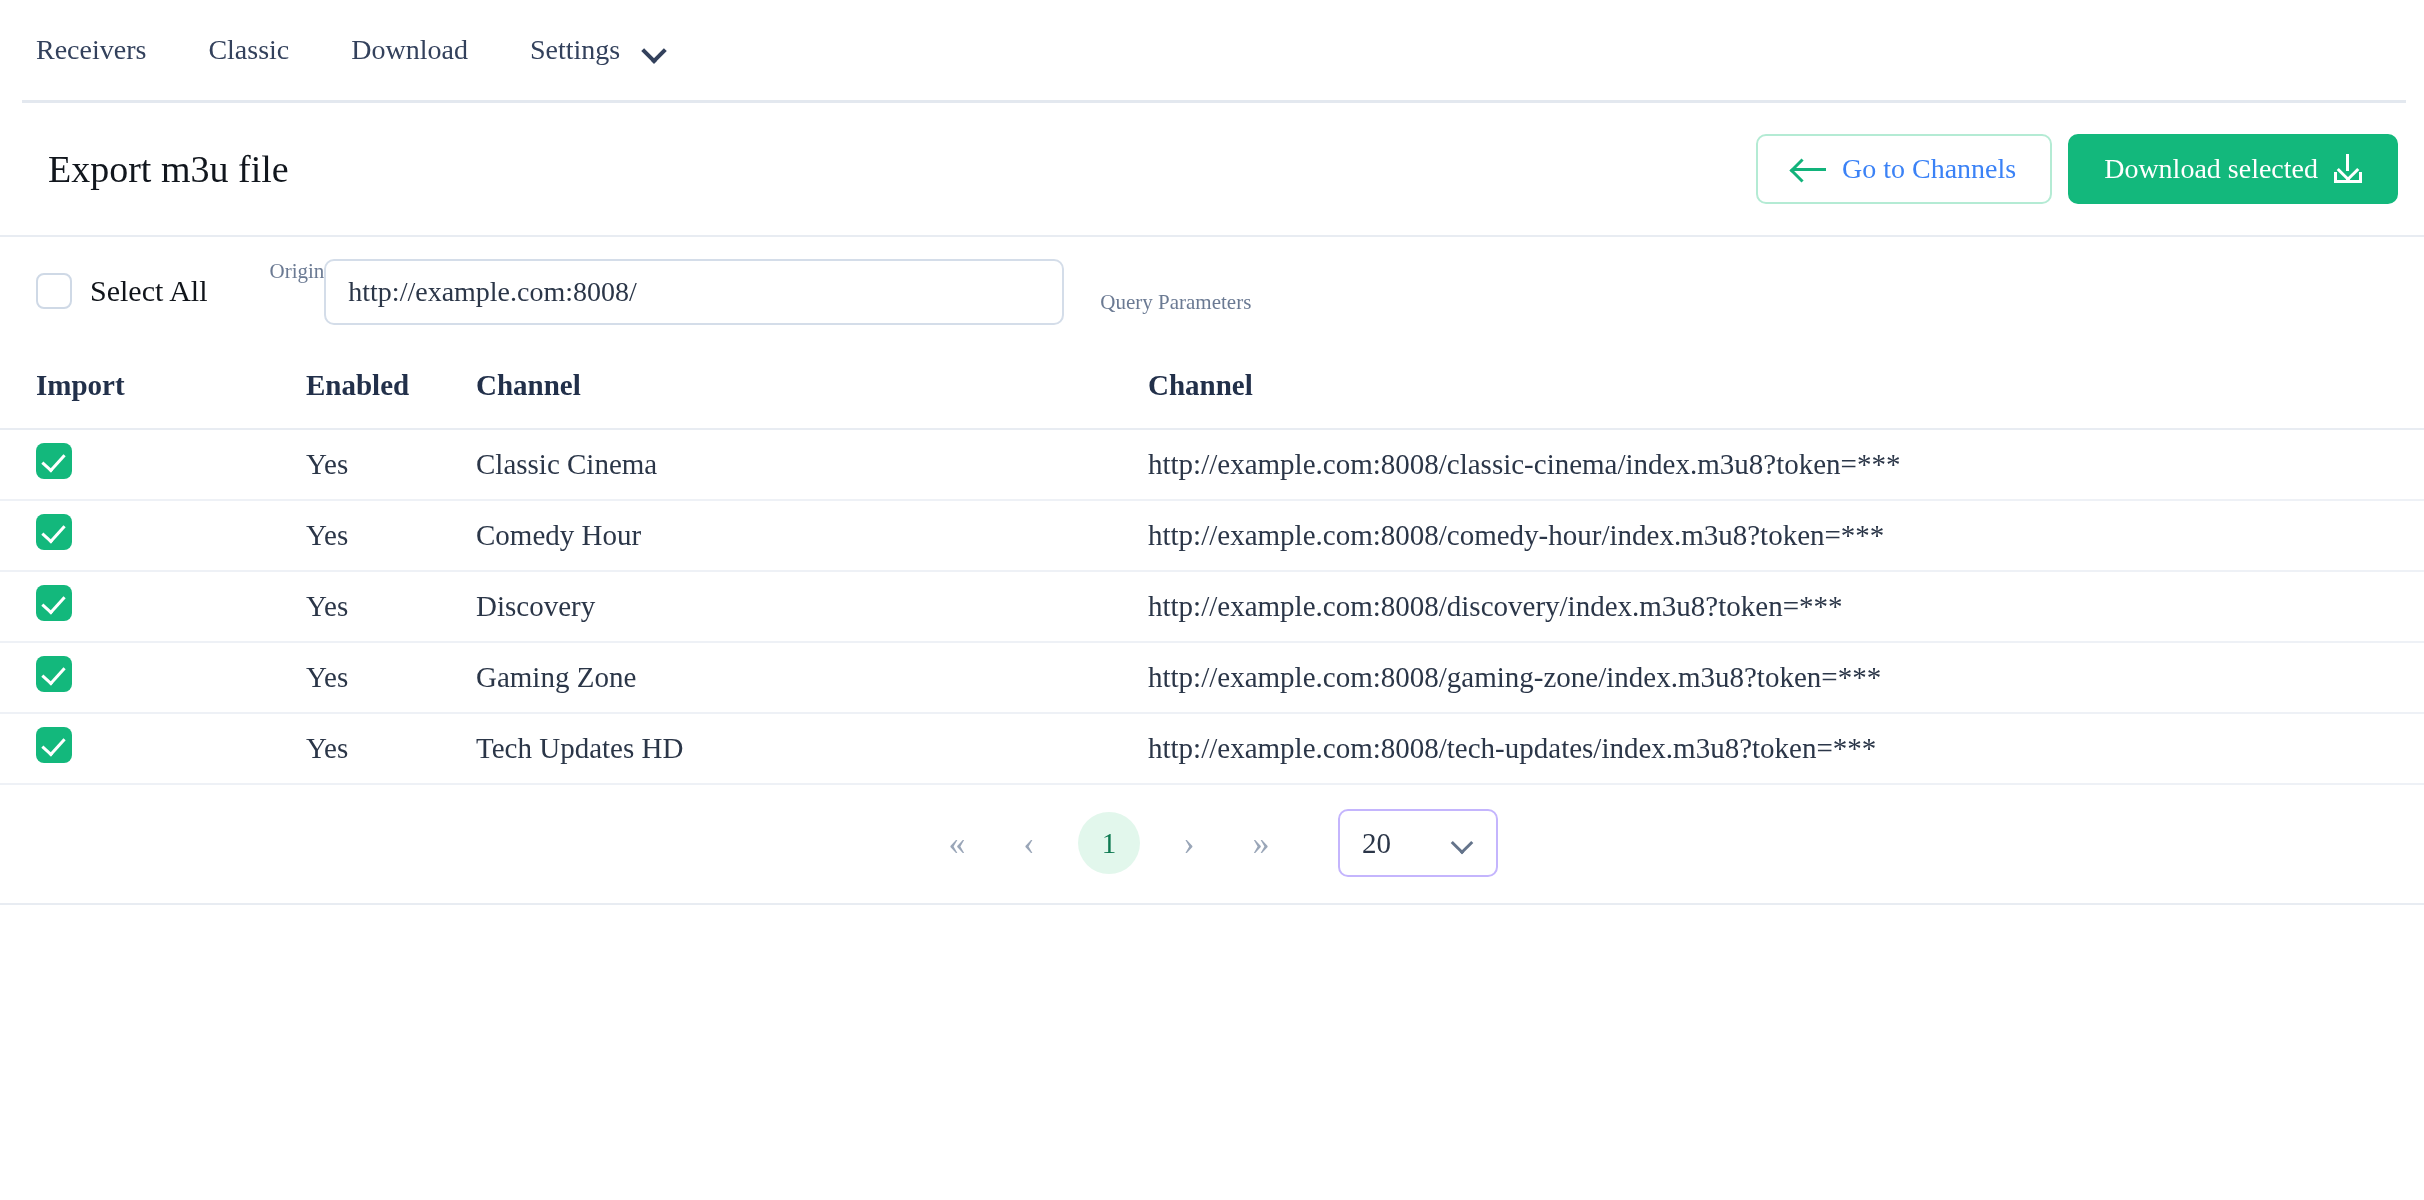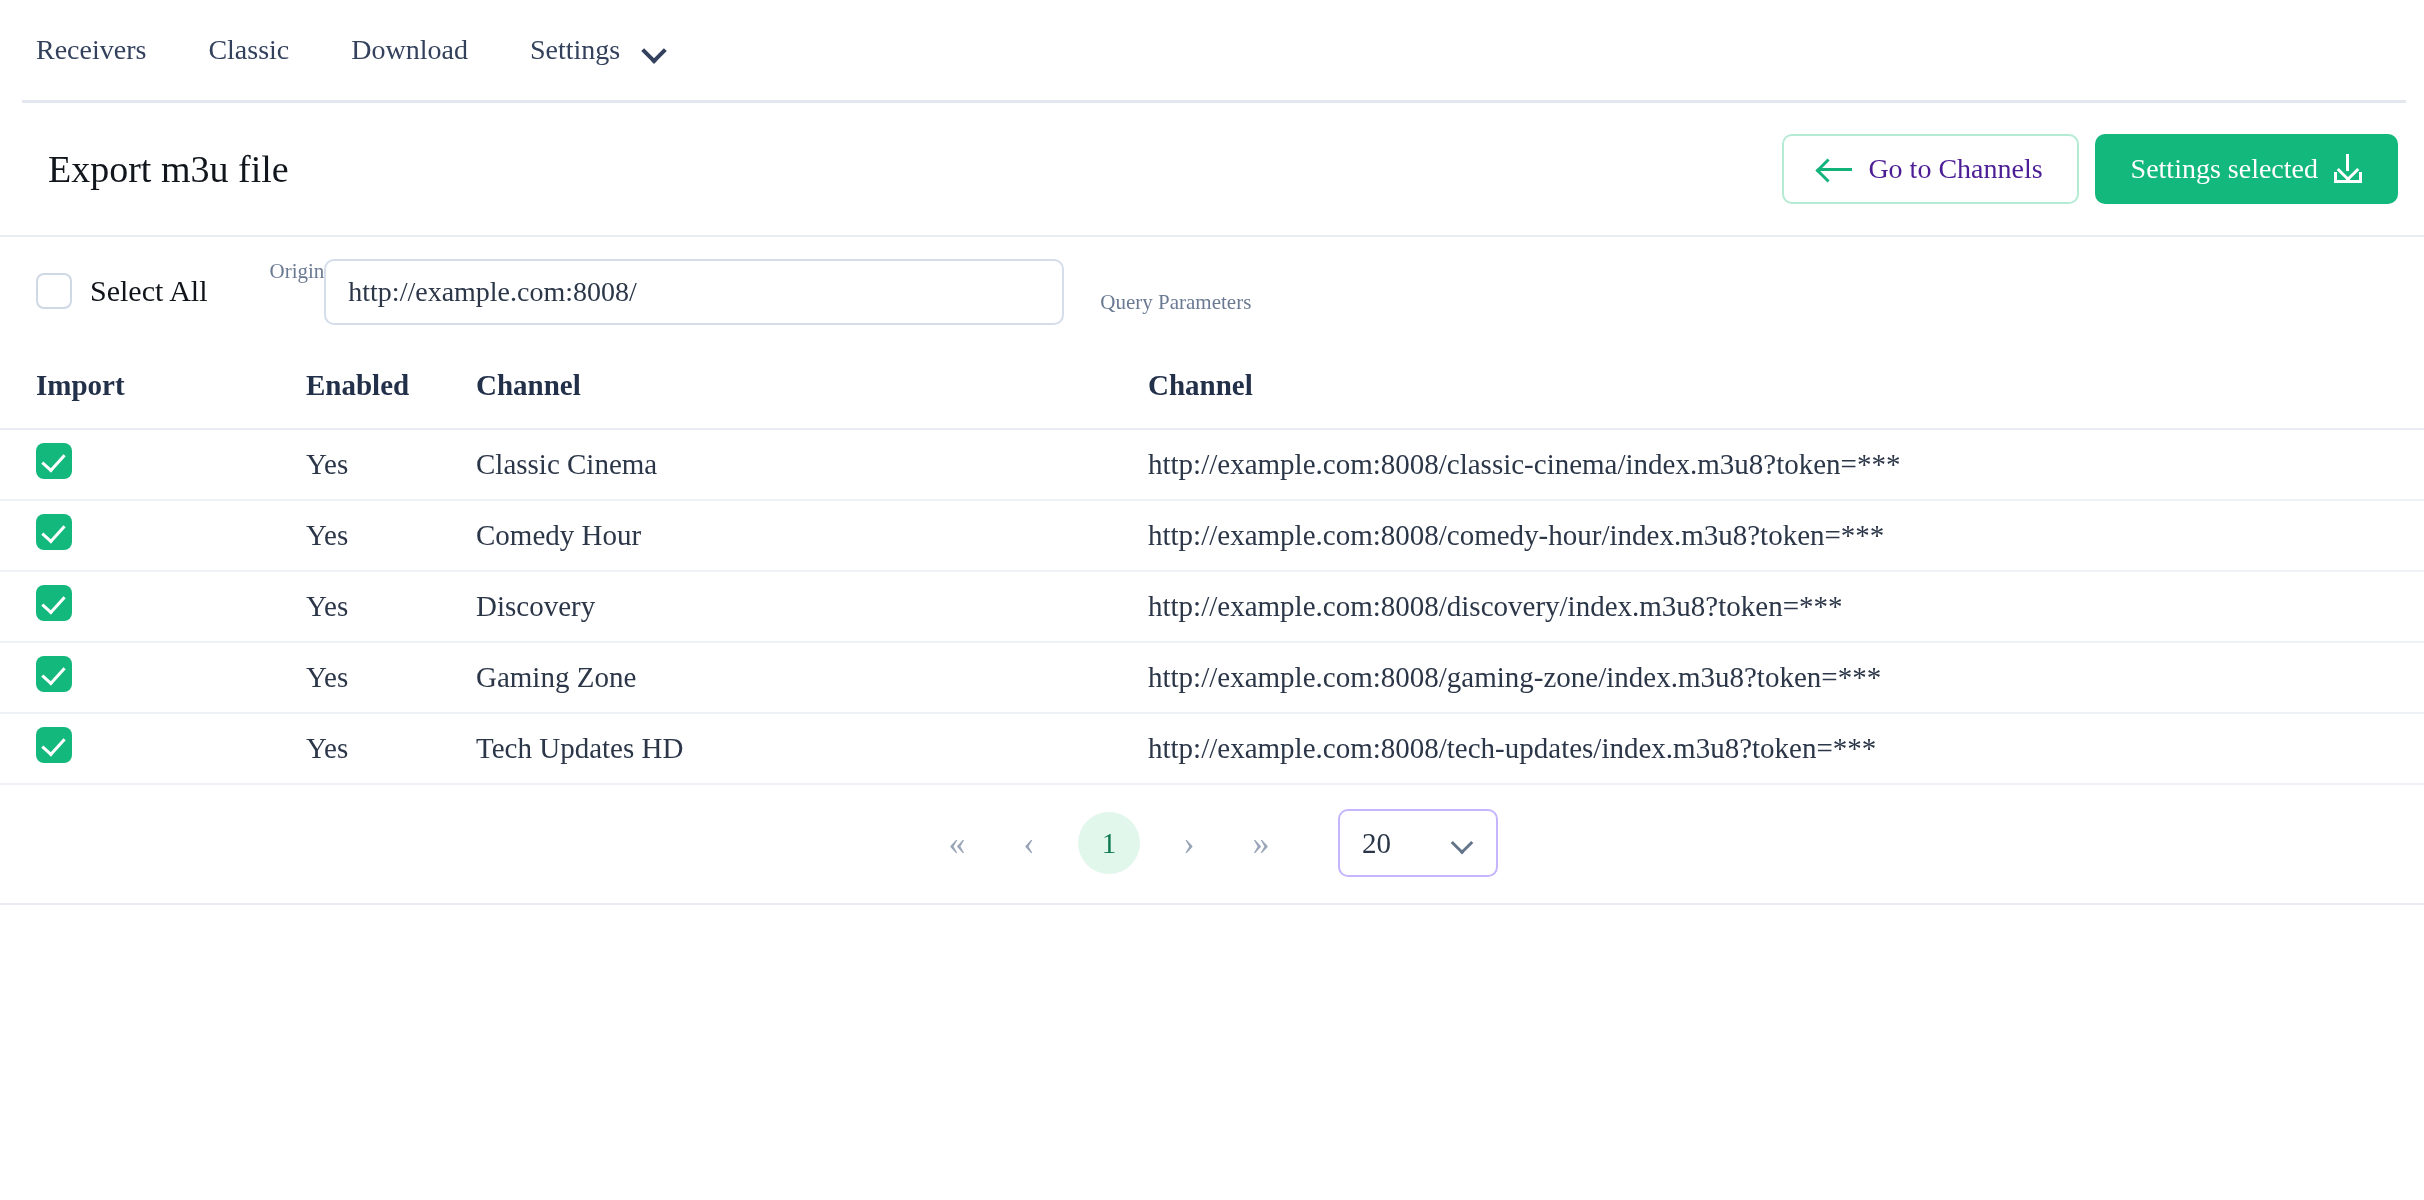--- a/index.html
+++ b/index.html
@@ -85,21 +85,21 @@
     gap: 16px;
     border-radius: 10px;
     font-size: 28px;
     white-space: nowrap;
     cursor: pointer;
     box-sizing: border-box;
   }
   .btn-outline {
     background: #ffffff;
     border: 2px solid #b4ebd4;
-    color: #4c1d95;
+    color: #3b82f6;
     height: 70px;
     padding: 0 34px;
   }
   .btn-primary {
     background: #13b87c;
     border: 2px solid #13b87c;
     color: #ffffff;
     height: 70px;
     padding: 0 34px;
   }
@@ -355,21 +355,21 @@
 <div class="nav-divider"></div>
 
 <div class="page-header">
   <div class="page-title">Export m3u file</div>
   <div class="header-actions">
     <div class="btn btn-outline">
       <span class="icon-arrow-left"></span>
       <span>Go to Channels</span>
     </div>
     <div class="btn btn-primary">
-      <span>Settings selected</span>
+      <span>Download selected</span>
       <span class="icon-download">
         <span class="dl-stem"></span>
           <span class="dl-head"></span>
           <span class="dl-tray"></span>
       </span>
     </div>
   </div>
 </div>
 <div class="header-divider"></div>
 

